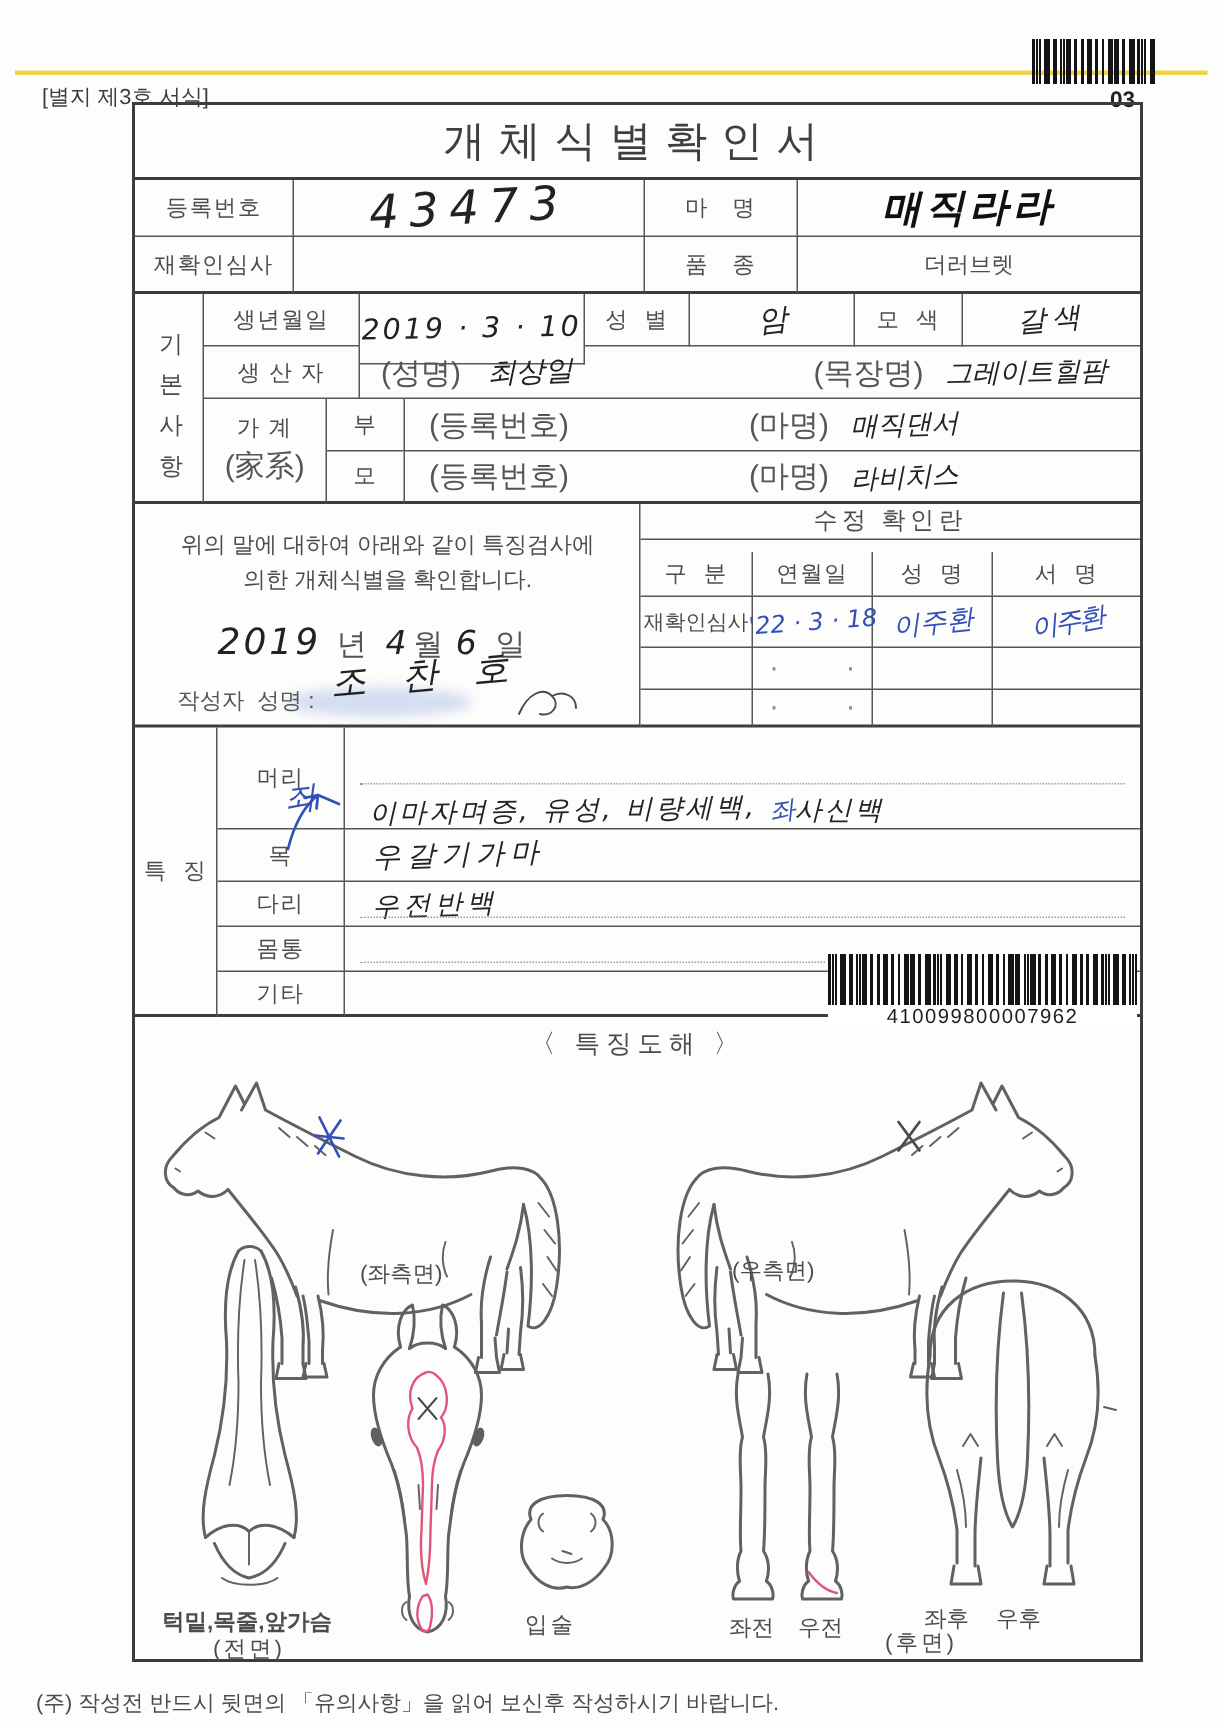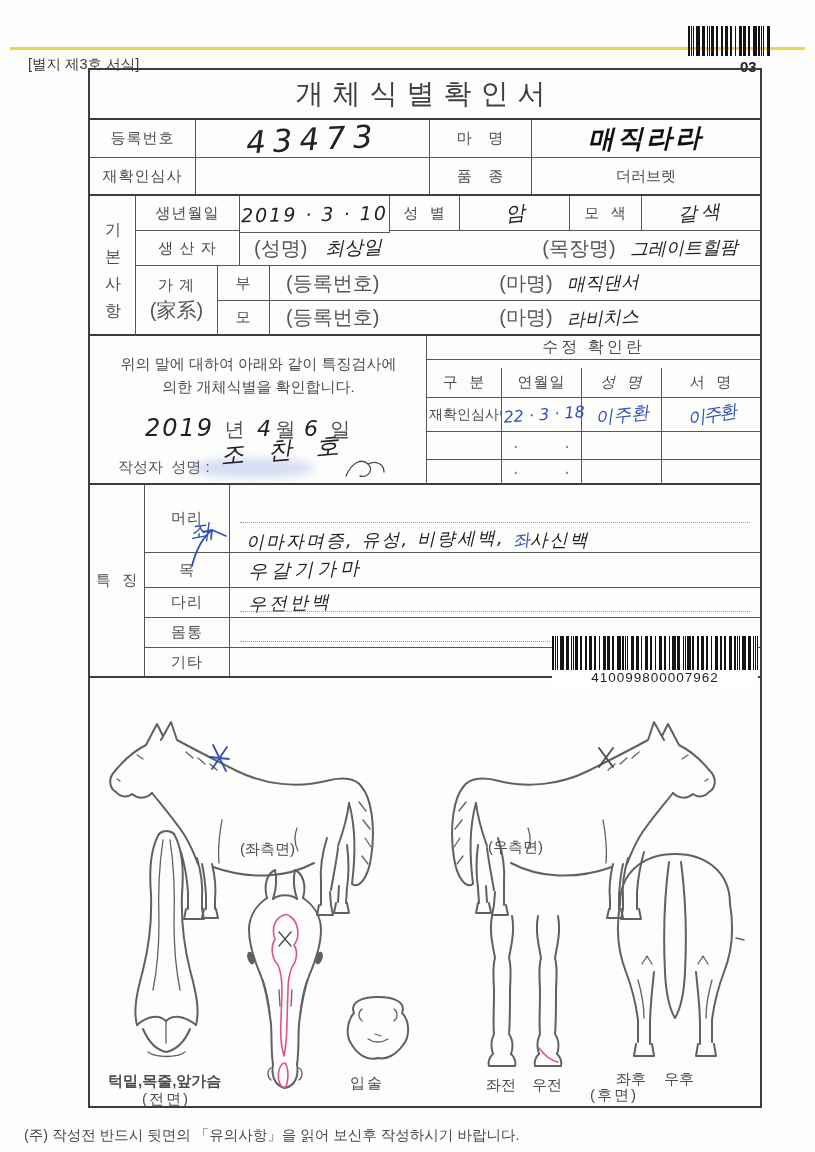--- a/index.html
+++ b/index.html
@@ -69,21 +69,21 @@
     <span class="lbl" style="letter-spacing:0;">더러브렛</span>
     </div>
 
   <div class="cell br bb2" style="left:0;top:126px;width:46px;height:140px;">
     <span class="vert">기본사항</span>
     </div>
 
   <div class="cell br bb" style="left:46px;top:126px;width:104px;height:35px;">
     <span class="lbl">생년월일</span>
     </div>
-  <div class="cell br bb" style="left:150px;top:126px;width:150px;height:37px;justify-content:center;">
+  <div class="cell br bb" style="left:150px;top:126px;width:150px;height:47px;justify-content:center;">
     <span class="hw" style="font-size:19px;letter-spacing:2px;transform:rotate(-1deg);">2019 · 3 · 10</span>
     </div>
   <div class="cell br bb" style="left:300px;top:126px;width:70px;height:35px;">
     <span class="lbl">성  별</span>
     </div>
   <div class="cell br bb" style="left:370px;top:126px;width:110px;height:35px;">
     <span class="hw" style="font-size:20px;transform:rotate(-6deg);">암</span>
     </div>
   <div class="cell br bb" style="left:480px;top:126px;width:72px;height:35px;">
     <span class="lbl">모  색</span>
@@ -146,21 +146,21 @@
 
   <div class="cell bb" style="left:337px;top:266px;width:333px;height:24px;">
     <span style="font-size:16px;letter-spacing:3px;color:#4c4c4c;">수정 확인란</span>
     </div>
   <div class="cell br bb" style="left:337px;top:298px;width:75px;height:30px;">
     <span class="lbl">구  분</span>
     </div>
   <div class="cell br bb" style="left:412px;top:298px;width:80px;height:30px;">
     <span class="lbl">연월일</span>
     </div>
-  <div class="cell br bb" style="left:492px;top:298px;width:80px;height:30px;font-style:italic;">
+  <div class="cell br bb" style="left:492px;top:298px;width:80px;height:30px;">
     <span class="lbl">성  명</span>
     </div>
   <div class="cell bb" style="left:572px;top:298px;width:98px;height:30px;">
     <span class="lbl">서  명</span>
     </div>
 
   <div class="cell br bb" style="left:337px;top:328px;width:75px;height:34px;">
     <span class="lbl" style="letter-spacing:0;font-size:14px;">재확인심사</span>
     </div>
   <div class="cell br bb" style="left:412px;top:328px;width:80px;height:34px;">
@@ -234,20 +234,21 @@
     </div>
   <div class="cell bb2" style="left:140px;top:578px;width:530px;height:30px;">
     <span class="hw"></span>
     </div>
 
   <div class="abs barcode" style="left:462px;top:566px;width:206px;height:34px;background-color:#fff;z-index:4;"></div>
   <div class="abs" style="left:462px;top:600px;width:206px;text-align:center;font-size:13.5px;letter-spacing:1px;color:#1e1e1e;background:#fff;z-index:4;">410099800007962</div>
 
   <div class="abs" style="left:0;top:608px;width:670px;height:428px;">
 
+    <div class="abs" style="left:0;top:6px;width:670px;text-align:center;font-size:17px;letter-spacing:4px;color:#4c4c4c;">〈 특징도해 〉</div>
 
     <svg class="sketch abs" style="left:10px;top:22px;" width="310" height="235" viewBox="0 0 310 235">
       <path d="M16,92 C9,88 8,78 15,71 C24,60 34,51 46,45 L57,24 L63,36 M61,40 L71,22 L77,40 C99,52 119,62 137,71 C165,85 198,88 226,81 C244,76 256,79 261,86"></path>
       <path d="M261,86 C271,97 276,126 271,158 C268,178 259,189 252,184 C255,160 256,128 249,103"></path>
       <path class="thin" d="M259,102 l7,9 M263,120 l7,9 M265,138 l6,9 M262,156 l6,8"></path>
       <path d="M16,92 C20,97 27,98 32,94 C38,99 46,99 52,93"></path>
       <path class="thin" d="M37,55 l6,4 M17,79 l3,2"></path>
       <path class="thin" d="M86,52 l7,6 M98,58 l7,6 M110,64 l7,6"></path>
       <path d="M52,93 C64,108 76,122 85,136 C91,146 95,156 98,164"></path>
       <path d="M113,167 C150,180 186,178 214,163"></path>

